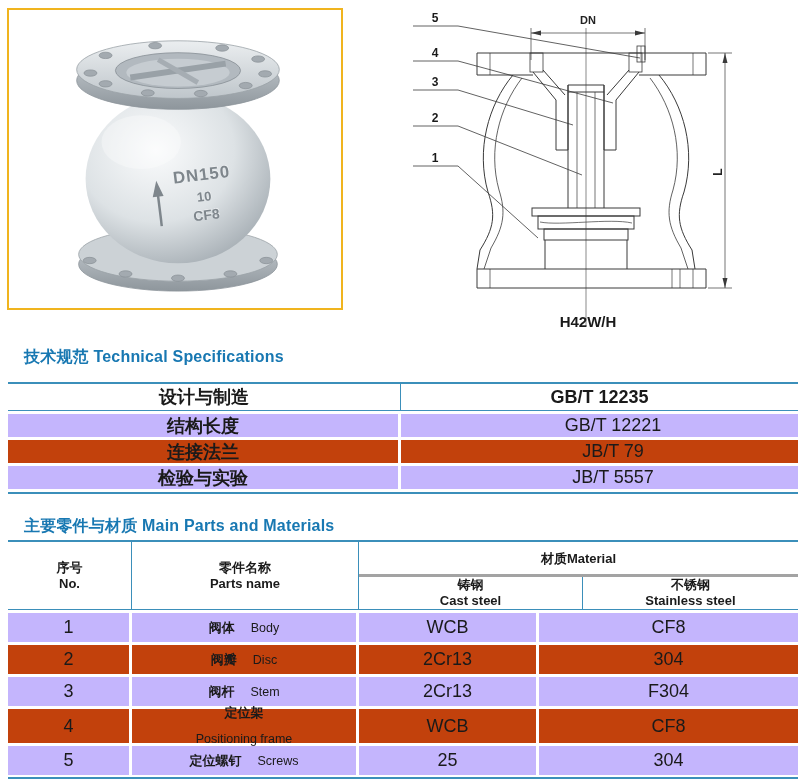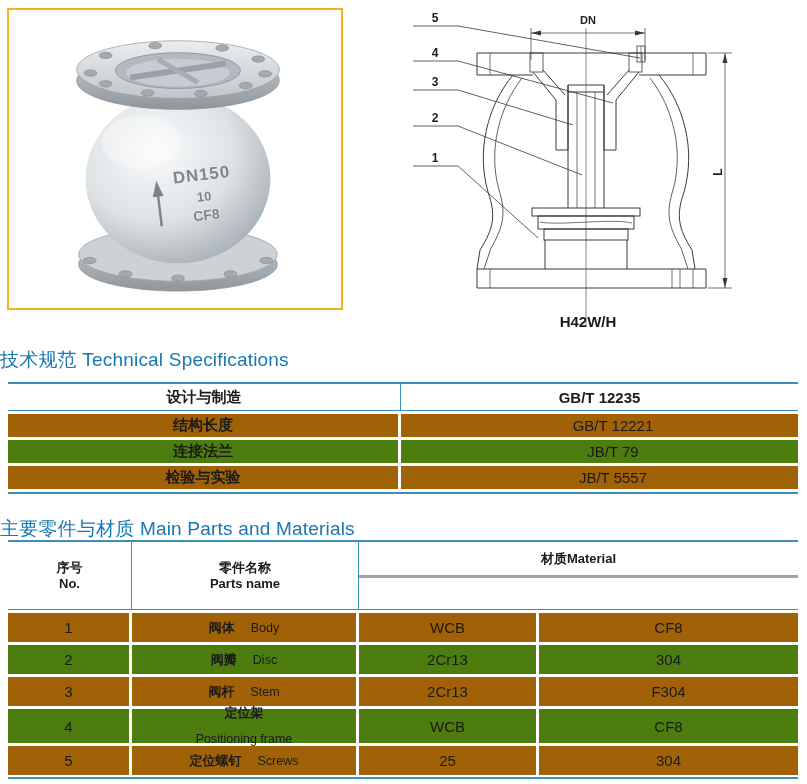--- a/index.html
+++ b/index.html
@@ -9,39 +9,39 @@
   
   .photo-box{position:absolute;left:7px;top:8px;width:332px;height:298px;
              border:2px solid #f0b41e;background:#ffffff;}
   .photo-box svg{display:block;width:100%;height:100%;}
 
   
   .drawing{position:absolute;left:410px;top:0;width:397px;height:340px;}
   .drawing svg{display:block;width:100%;height:100%;}
 
   
-  .sec-title{position:absolute;left:0;font-size:19px;font-weight:normal;color:#1878b2;
+  .sec-title{position:absolute;left:24px;font-size:16px;font-weight:bold;color:#1878b2;
              letter-spacing:0.2px;white-space:nowrap;}
   #title1{top:347px;}
   #title2{top:516px;}
 
   
   .tbl{position:absolute;left:8px;width:790px;border-top:2px solid #3b8fba;
        border-bottom:2px solid #3b8fba;padding-bottom:3px;box-sizing:border-box;}
   #tbl1{top:382px;}
   .t1-head{display:flex;height:26px;background:#ffffff;border-bottom:1px solid #3b8fba;}
   .t1-head .c1{width:392px;border-right:1px solid #3b8fba;}
   .t1-head .c2{flex:1;}
   .t1-row{display:flex;height:23px;margin-top:3px;column-gap:3px;}
   .t1-row .c1{width:390px;}
   .t1-row .c2{flex:1;padding-left:27px;}
-  .cell{display:flex;align-items:center;justify-content:center;font-size:15px;}
+  .cell{display:flex;align-items:center;justify-content:center;font-size:18px;}
   .bold{font-weight:bold;}
-  .bg-a{background:#a16207;}
-  .bg-b{background:#4d7c0f;}
+  .bg-a{background:#c4b5fd;}
+  .bg-b{background:#c2410c;}
 
   
   #tbl2{top:540px;padding-bottom:2px;}
   .t2-head{display:flex;height:67px;background:#ffffff;border-bottom:1px solid #3b8fba;}
   .t2-head .hc{display:flex;flex-direction:column;align-items:center;justify-content:center;
                font-size:13px;font-weight:bold;line-height:16px;text-align:center;}
   .t2-head .c-no{width:123px;border-right:1px solid #3b8fba;}
   .t2-head .c-part{width:226px;border-right:1px solid #3b8fba;}
   .t2-head .c-mat{flex:1;display:flex;flex-direction:column;}
   .t2-head .mat-top{height:33px;border-bottom:3px solid #a3a3a3;display:flex;
@@ -283,20 +283,30 @@
       </div>
       <div class="hc c-part">
         <span>零件名称</span>
         <span>Parts name</span>
       </div>
       <div class="c-mat">
         <div class="mat-top">
           <span>材质</span>
           <span>Material</span>
         </div>
+        <div class="mat-bottom">
+          <div class="hc c-cast">
+            <span>铸钢</span>
+            <span>Cast steel</span>
+          </div>
+          <div class="hc c-stain">
+            <span>不锈钢</span>
+            <span>Stainless steel</span>
+          </div>
+        </div>
       </div>
     </div>
 
     <div class="t2-row h29">
       <div class="cell c-no bg-a">1</div>
       <div class="cell c-part bg-a part-cell">
         <span class="part-zh">阀体</span>
         <span class="en-line">Body</span>
       </div>
       <div class="cell c-cast bg-a">WCB</div>

